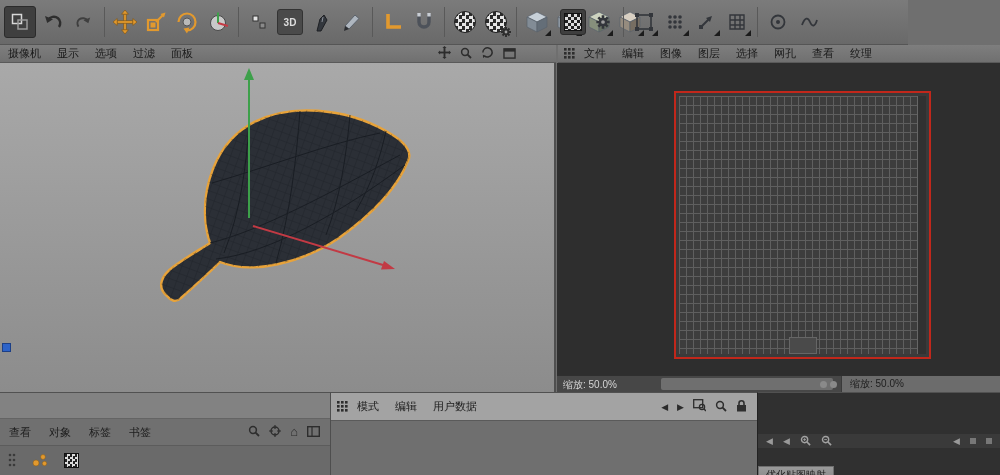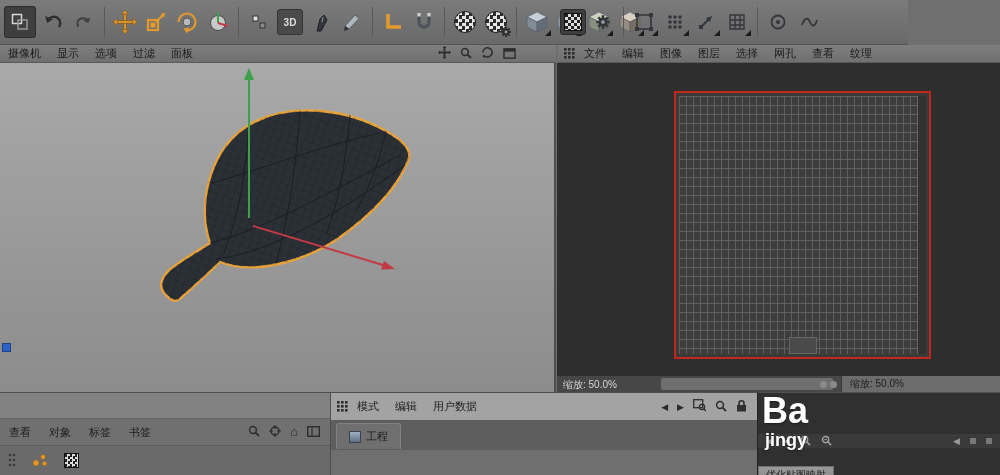--- a/index.html
+++ b/index.html
@@ -495,26 +495,20 @@
         <span><svg width="12" height="12" viewBox="0 0 12 12">
               <circle cx="5" cy="5" r="3.4" fill="none" stroke="#2d2d2d" stroke-width="1.5"></circle>
               <path d="M7.6 7.6 L11 11" stroke="#2d2d2d" stroke-width="1.8"></path>
             </svg></span>
         <span><svg width="11" height="13" viewBox="0 0 11 13">
               <rect x="1" y="6" width="9" height="6.5" fill="#2f2f2f"></rect>
               <path d="M3 6V4.2 a2.5 2.5 0 0 1 5 0 V6" fill="none" stroke="#2f2f2f" stroke-width="1.6"></path>
             </svg></span>
       </span>
     </div>
-    <div class="content">
-      <div class="proj-tab">
-        <span class="proj-ico"></span>
-        <span>工程</span>
-      </div>
-    </div>
   </div>
 
   <div id="br">
     <div class="navrow">
       <span class="arrow-glyph">◀</span>
       <span class="arrow-glyph">◀</span>
       <span><svg width="11" height="11" viewBox="0 0 12 12">
             <circle cx="5" cy="5" r="3.4" fill="none" stroke="#a2a2a2" stroke-width="1.5"></circle>
             <path d="M7.6 7.6 L11 11" stroke="#a2a2a2" stroke-width="1.8"></path>
             <path d="M3.5 5h3M5 3.5v3" stroke="#a2a2a2" stroke-width="1"></path>
@@ -525,19 +519,15 @@
             <path d="M3.5 5h3" stroke="#a2a2a2" stroke-width="1"></path>
           </svg></span>
       <span class="spacer"></span>
       <span class="arrow-glyph">◀</span>
       <span class="sq"></span>
       <span class="sq"></span>
     </div>
     <div class="partialrow">
       <span class="uvbtn light">优化贴图映射</span>
     </div>
-    <div class="watermark">
-      <div class="l1">Ba</div>
-      <div class="l2">jingy</div>
-    </div>
   </div>
 
 </div>
 
 </body></html>

